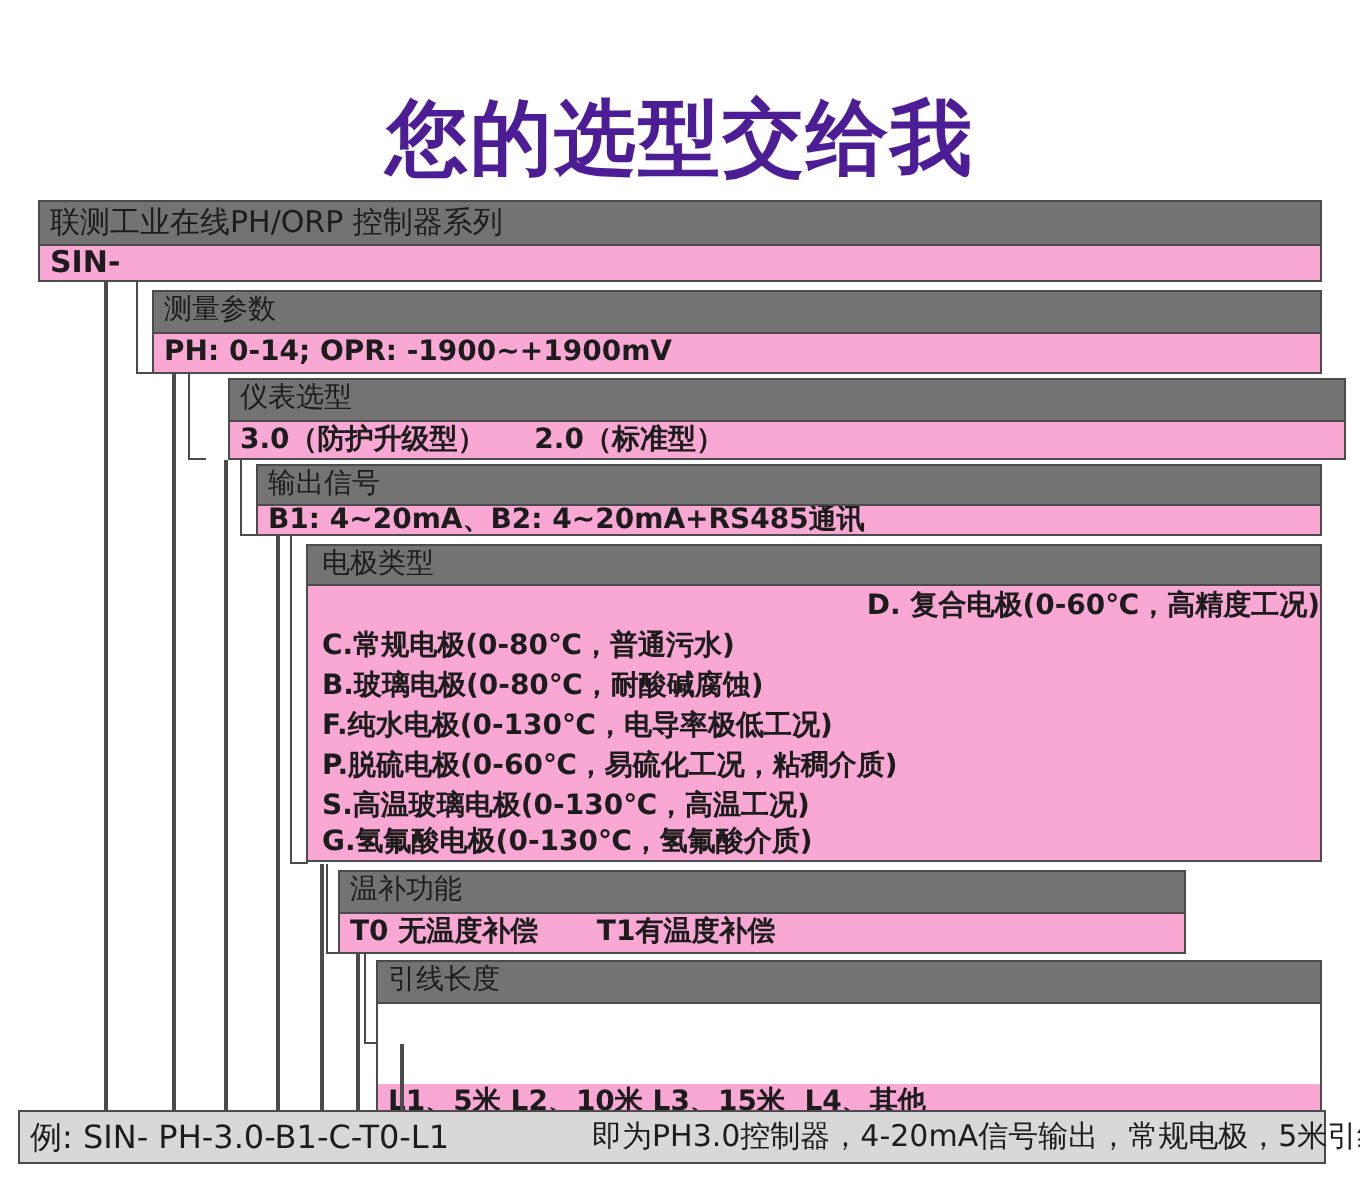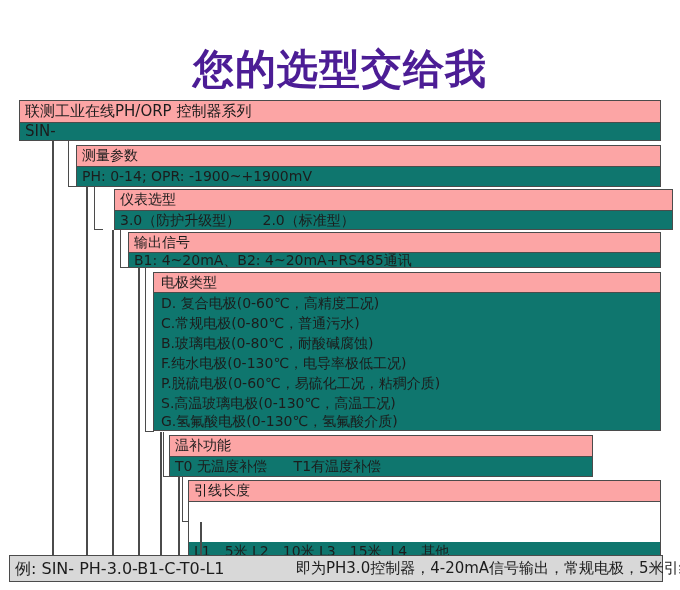--- a/index.html
+++ b/index.html
@@ -1,23 +1,23 @@
 <!DOCTYPE html>
 <html><head>
 <meta charset="utf-8">
 <style>
   html,body{margin:0;padding:0;background:#ffffff;}
   .page{position:relative;width:680px;height:590px;background:#ffffff;overflow:hidden;
         font-family:"DejaVu Sans","Liberation Sans",sans-serif;color:#1c1c1c;}
   .title{position:absolute;left:0;right:0;top:42px;text-align:center;
          font-size:41px;font-weight:900;color:#4c1d95;letter-spacing:1px;}
   .box{position:absolute;border:1.5px solid #4b4b4b;box-sizing:border-box;background:#ffffff;}
-  .box-header{background:#fca5a5;border-bottom:1.5px solid #4b4b4b;
+  .box-header{background:#737373;border-bottom:1.5px solid #4b4b4b;
               font-size:14px;padding-left:5px;white-space:pre;overflow:hidden;}
-  .box-row{font-size:14px;padding-left:5px;white-space:pre;overflow:hidden;background:#0f766e;}
+  .box-row{font-size:14px;padding-left:5px;white-space:pre;overflow:hidden;background:#f9a8d4;font-weight:bold;}
   .vline{position:absolute;width:1.5px;background:#4b4b4b;}
   .conn{position:absolute;border-left:1.5px solid #4b4b4b;border-bottom:1.5px solid #4b4b4b;box-sizing:border-box;}
   .example-bar{position:absolute;left:9px;top:555px;width:654px;height:27px;
                background:#d8d8d8;border:1.5px solid #4b4b4b;box-sizing:border-box;}
   .example-code{position:absolute;left:5px;top:0;line-height:25px;font-size:16px;font-weight:500;white-space:pre;}
   .example-meaning{position:absolute;left:286px;top:0;line-height:25px;font-size:15px;font-weight:500;white-space:pre;}
 </style>
 </head>
 <body>
 
@@ -40,21 +40,21 @@
     <div class="box-row" style="height:18.5px;line-height:18px;">3.0（防护升级型）     2.0（标准型）</div>
   </div>
 
   <div class="box" style="left:128px;top:232px;width:533px;">
     <div class="box-header" style="height:18.5px;line-height:18px;">输出信号</div>
     <div class="box-row" style="height:14.5px;line-height:14px;">B1: 4~20mA、B2: 4~20mA+RS485通讯</div>
   </div>
 
   <div class="box" style="left:153px;top:272px;width:508px;">
     <div class="box-header" style="height:18.5px;line-height:18px;padding-left:7px;">电极类型</div>
-    <div class="box-row" style="height:20px;line-height:20px;padding-left:7px;">D. 复合电极(0-60℃，高精度工况)</div>
+    <div class="box-row" style="height:20px;line-height:20px;padding-left:7px;text-align:right;">D. 复合电极(0-60℃，高精度工况)</div>
     <div class="box-row" style="height:20px;line-height:20px;padding-left:7px;">C.常规电极(0-80℃，普通污水)</div>
     <div class="box-row" style="height:20px;line-height:20px;padding-left:7px;">B.玻璃电极(0-80℃，耐酸碱腐蚀)</div>
     <div class="box-row" style="height:20px;line-height:20px;padding-left:7px;">F.纯水电极(0-130℃，电导率极低工况)</div>
     <div class="box-row" style="height:20px;line-height:20px;padding-left:7px;">P.脱硫电极(0-60℃，易硫化工况，粘稠介质)</div>
     <div class="box-row" style="height:20px;line-height:20px;padding-left:7px;">S.高温玻璃电极(0-130℃，高温工况)</div>
     <div class="box-row" style="height:17.5px;line-height:17px;padding-left:7px;">G.氢氟酸电极(0-130℃，氢氟酸介质)</div>
   </div>
 
   <div class="box" style="left:169px;top:435px;width:424px;">
     <div class="box-header" style="height:19.5px;line-height:19px;">温补功能</div>

